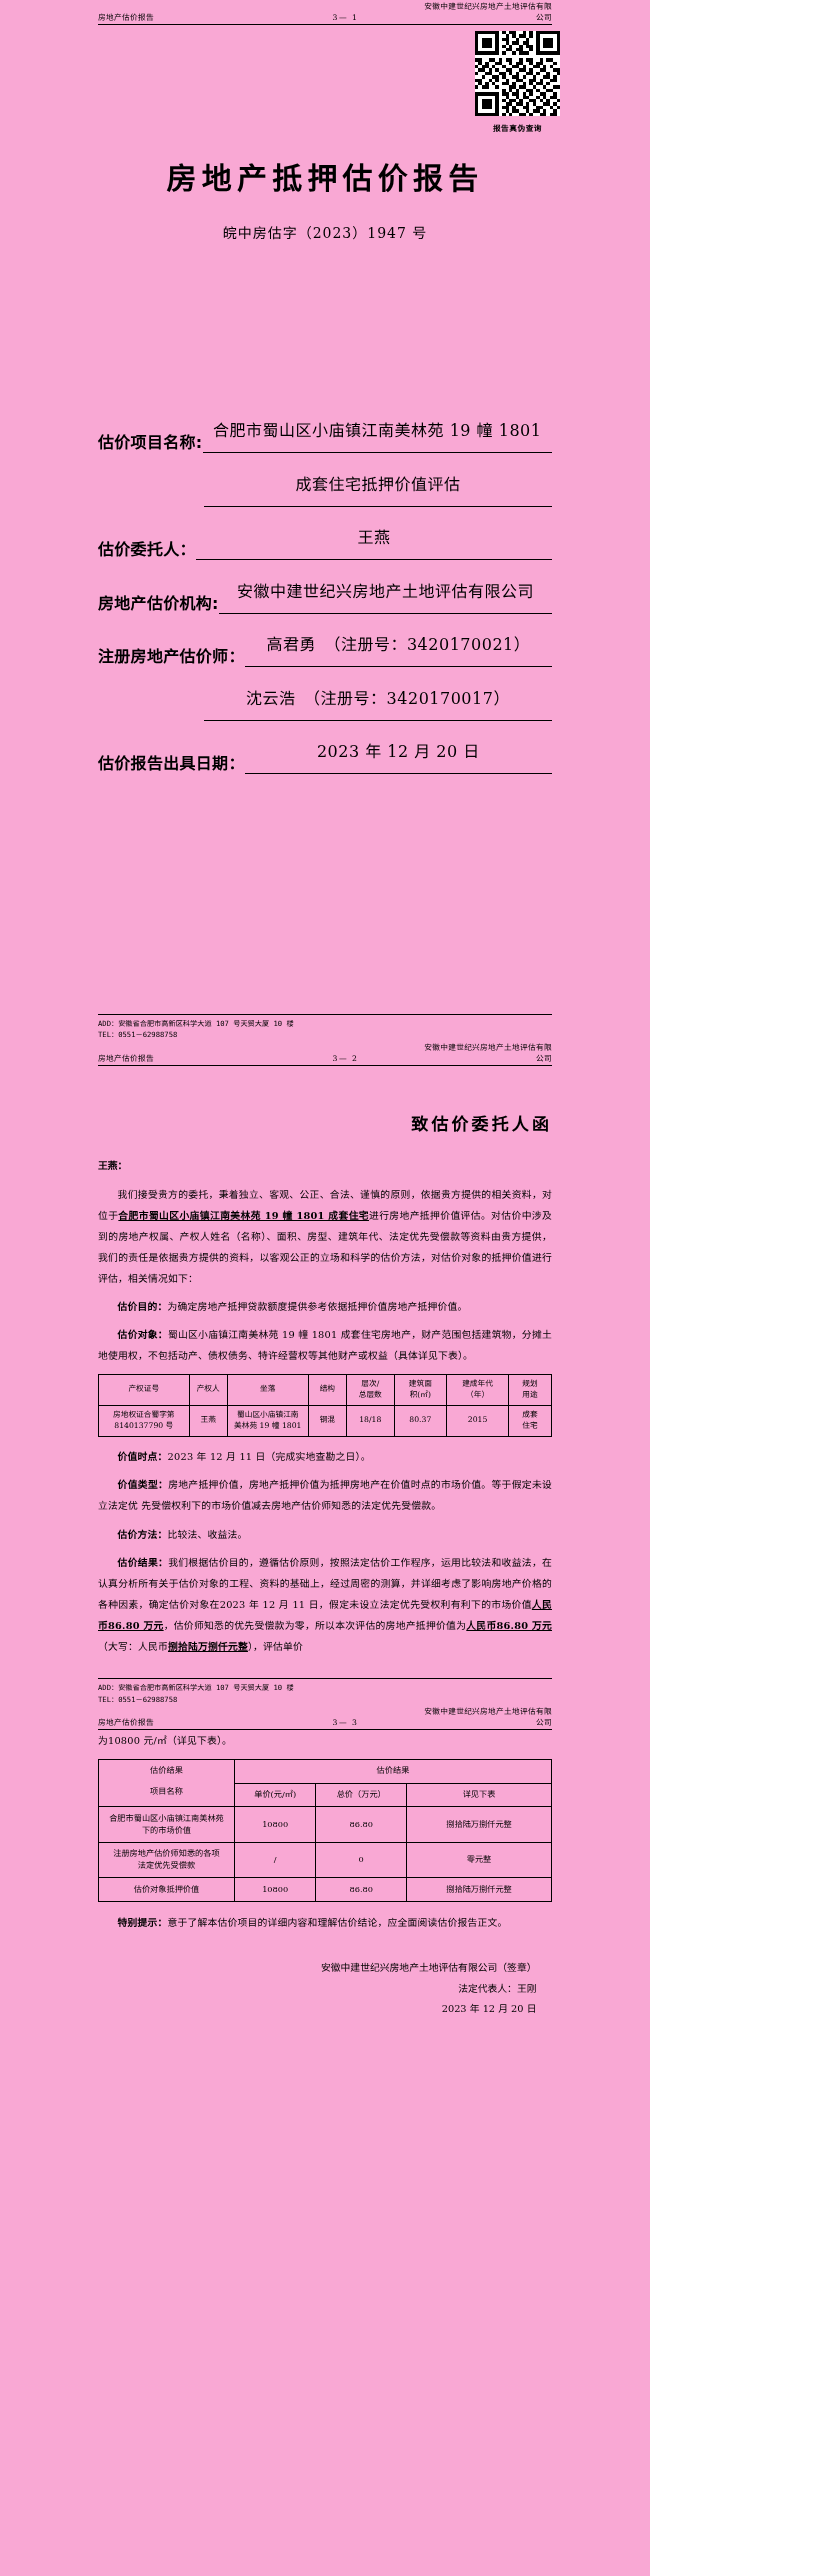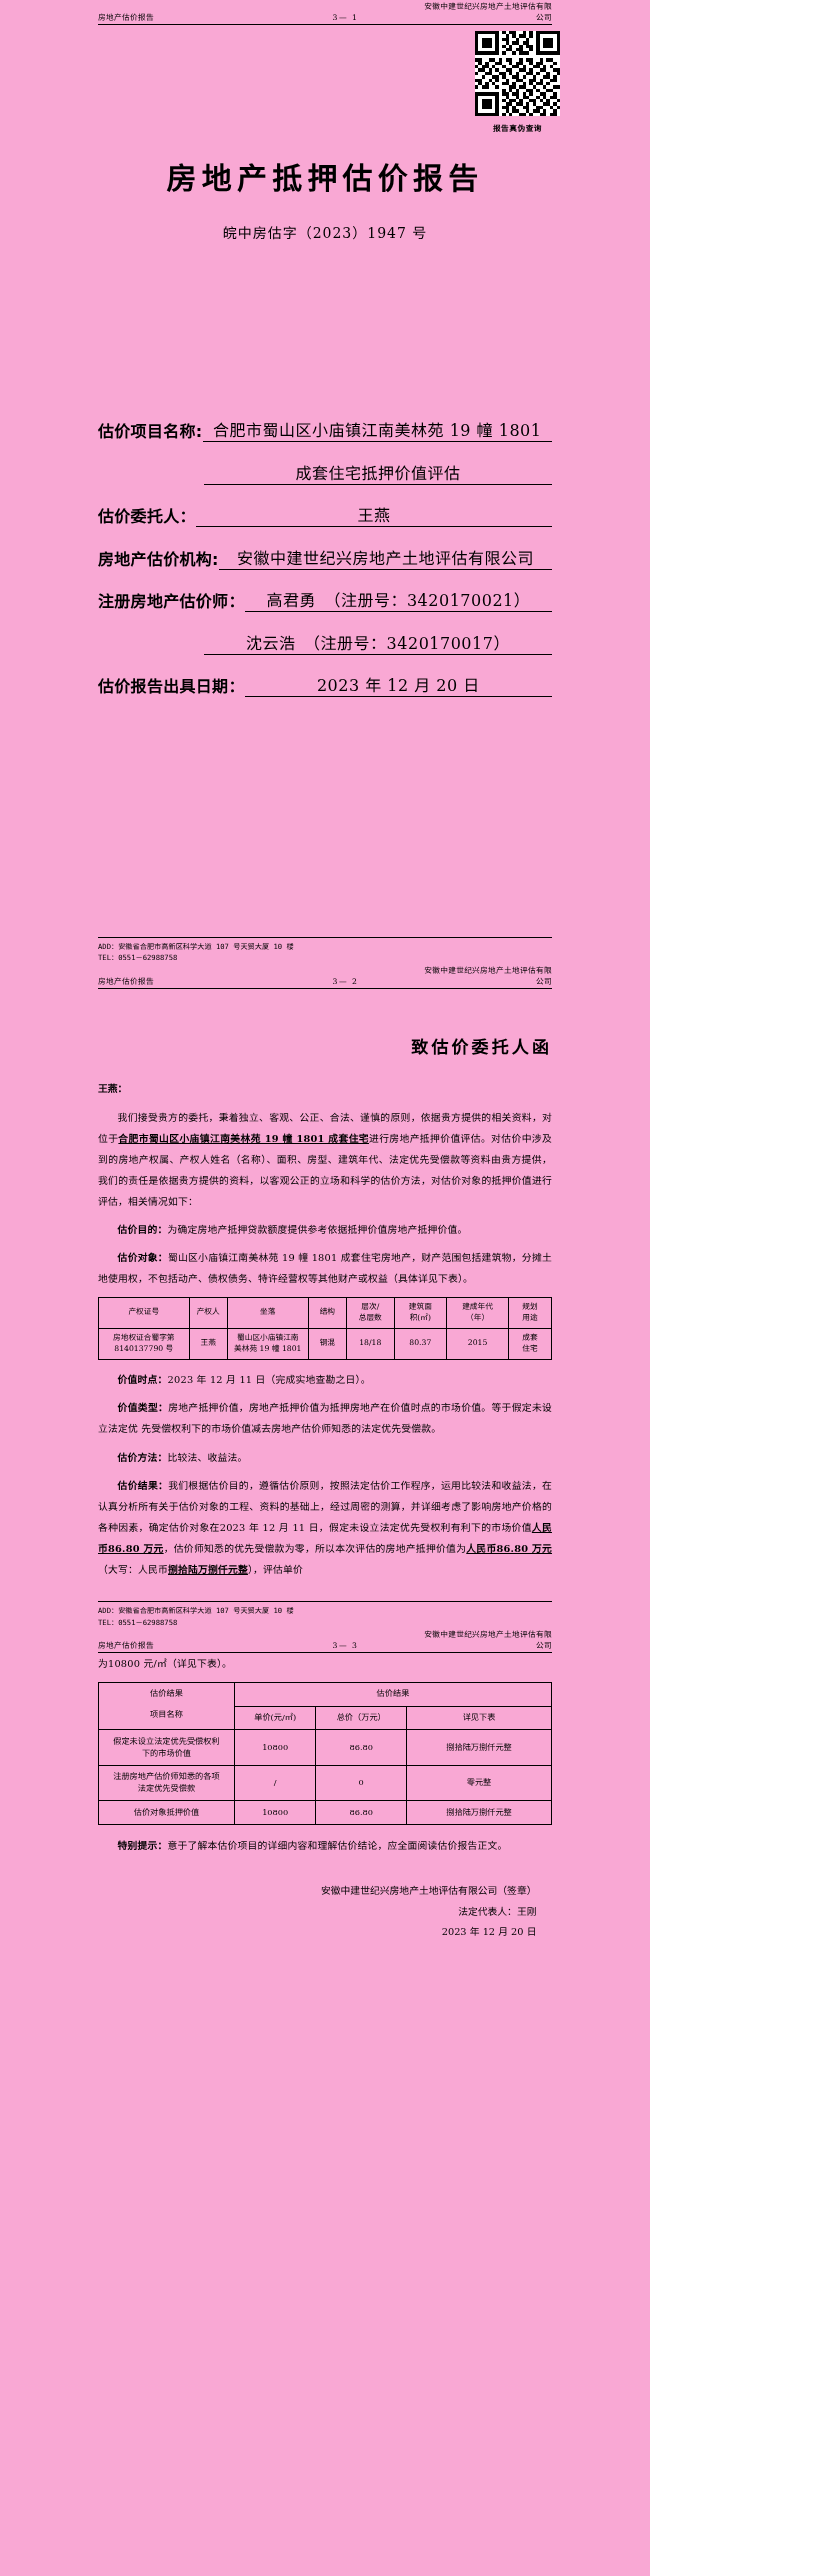--- a/index.html
+++ b/index.html
@@ -89,21 +89,21 @@
   .fld-label{
     font-weight:bold;
     white-space:nowrap;
     letter-spacing:0.3px;
     font-family:"DejaVu Sans","Liberation Sans",sans-serif;
   }
   .fld-value{
     flex:1;
     border-bottom:1px solid #000;
     text-align:center;
-    padding-bottom:0;
+    padding-bottom:11px;
     letter-spacing:0.5px;
   }
   .fld-cont{
     display:flex;
     margin-bottom:17.5px;
   }
   .fld-cont .spacer{flex:0 0 106px;}
   
   .body-wrap{
     padding:0 98px;
@@ -531,21 +531,21 @@
           <th colspan="3">估价结果</th>
         </tr>
         <tr>
           <th>单价(元/㎡)</th>
           <th>总价（万元）</th>
           <th>详见下表</th>
         </tr>
       </thead>
       <tbody>
         <tr>
-          <td style="white-space:pre-line">假定未设立法定优先受偿权利
+          <td style="white-space:pre-line">合肥市蜀山区小庙镇江南美林苑
 下的市场价值</td>
           <td>10800</td>
           <td>86.80</td>
           <td>捌拾陆万捌仟元整</td>
         </tr>
         <tr>
           <td style="white-space:pre-line">注册房地产估价师知悉的各项
 法定优先受偿款</td>
           <td>/</td>
           <td>0</td>

